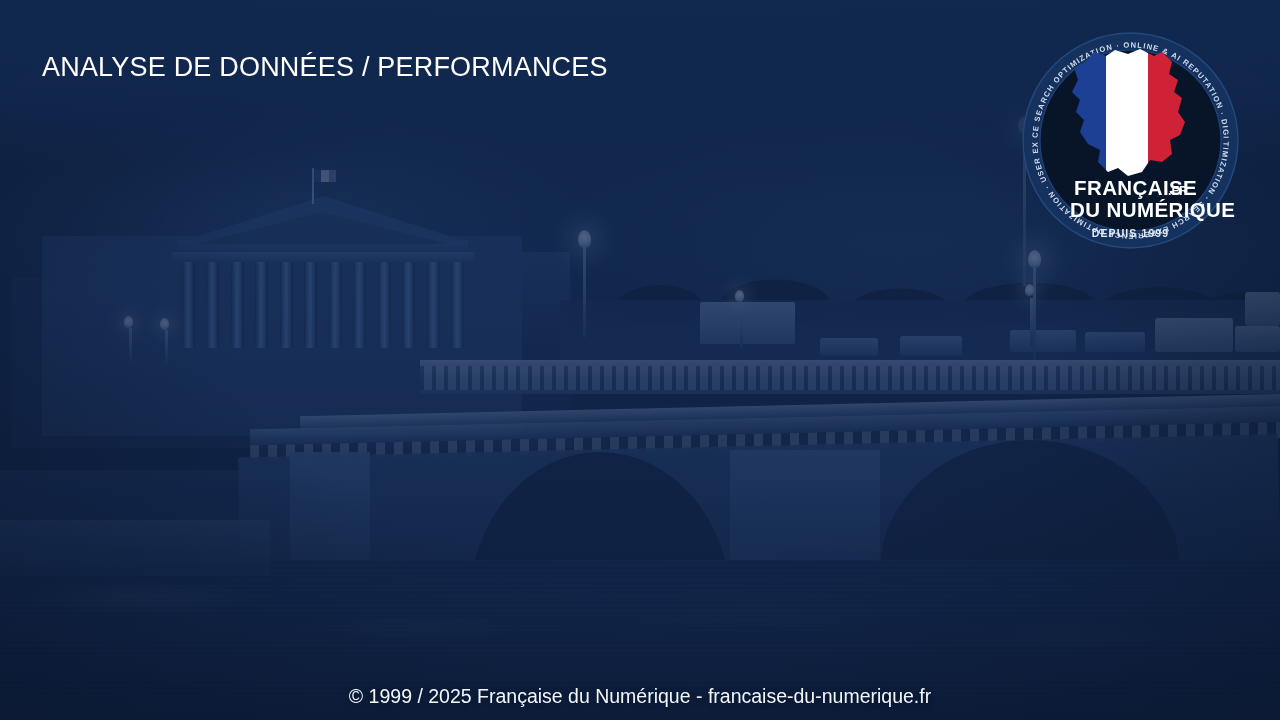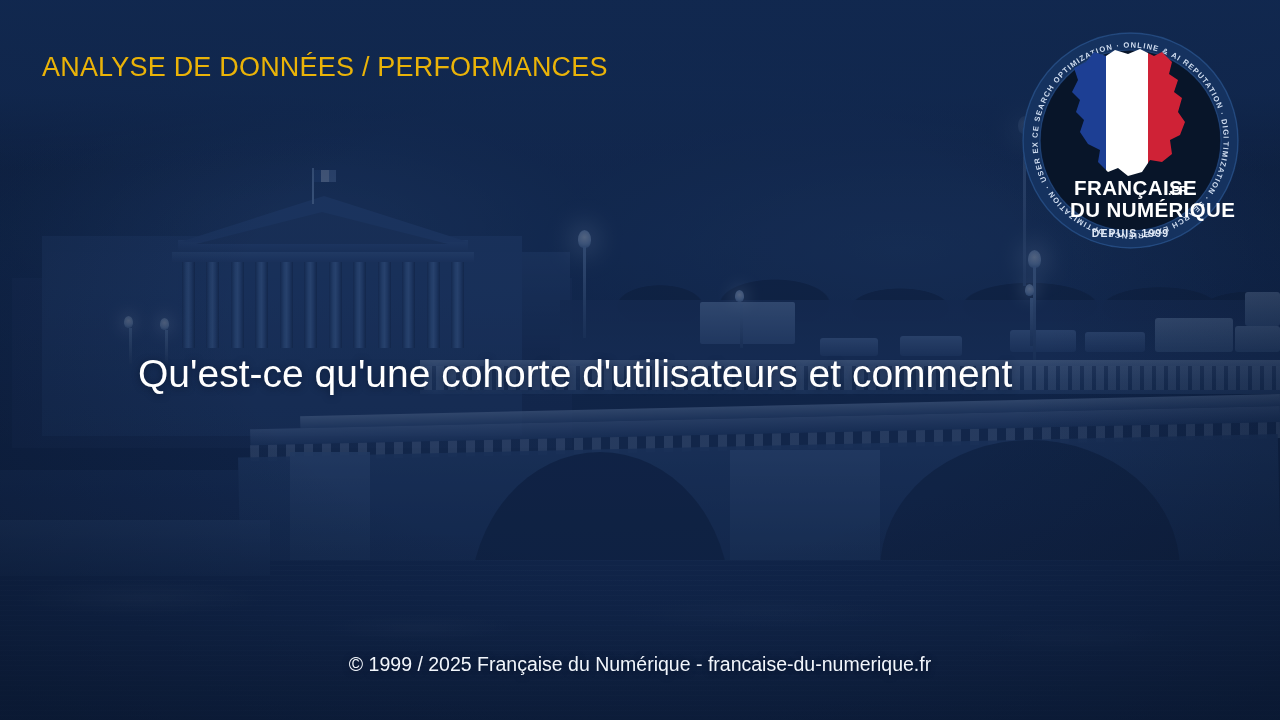--- a/index.html
+++ b/index.html
@@ -355,42 +355,42 @@
 
   
   .content { position: absolute; inset: 0; }
 
   #kicker {
     position: absolute;
     left: 42px;
     top: 52px;
     font-size: 27px;
     letter-spacing: .2px;
-    color: #eab308;
+    color: #ffffff;
     font-weight: 400;
     white-space: nowrap;
   }
 
   #headline {
     position: absolute;
     left: 138px;
     top: 345px;
     width: 960px;
     color: #ffffff;
     font-size: 39px;
     line-height: 57px;
     font-weight: 400;
     text-shadow: 0 1px 7px rgba(5,14,32,.55);
   }
   #headline .ln { display: block; white-space: nowrap; }
 
   #footer {
     position: absolute;
     left: 0;
-    top: 653px;
+    top: 685px;
     width: 100%;
     text-align: center;
     color: #f2f6fc;
     font-size: 19.5px;
     font-weight: 400;
     text-shadow: 0 1px 6px rgba(5,14,32,.6);
   }
 
   
   #logo {
@@ -498,21 +498,20 @@
     <div class="tint2"></div>
     <div class="vignette"></div>
     <div class="top-band"></div>
   </div>
 
   <div class="content">
 
     <div id="kicker">ANALYSE DE DONNÉES / PERFORMANCES</div>
 
     <div id="headline">
-      <span class="ln">Qu'est-ce qu'une cohorte d'utilisateurs et comment</span>
     </div>
 
     <div id="footer">© 1999 / 2025 Française du Numérique - francaise-du-numerique.fr</div>
 
     <div id="logo">
       <svg viewBox="0 0 217 217" xmlns="http://www.w3.org/2000/svg" aria-hidden="true">
         <defs>
           <path id="ringTop" d="M 108.5,108.5 m -93,0 a 93,93 0 1 1 186,0" fill="none"></path>
           <path id="ringBot" d="M 108.5,108.5 m 93,0 a 93,93 0 1 1 -186,0" fill="none"></path>
           <clipPath id="fr-clip">

